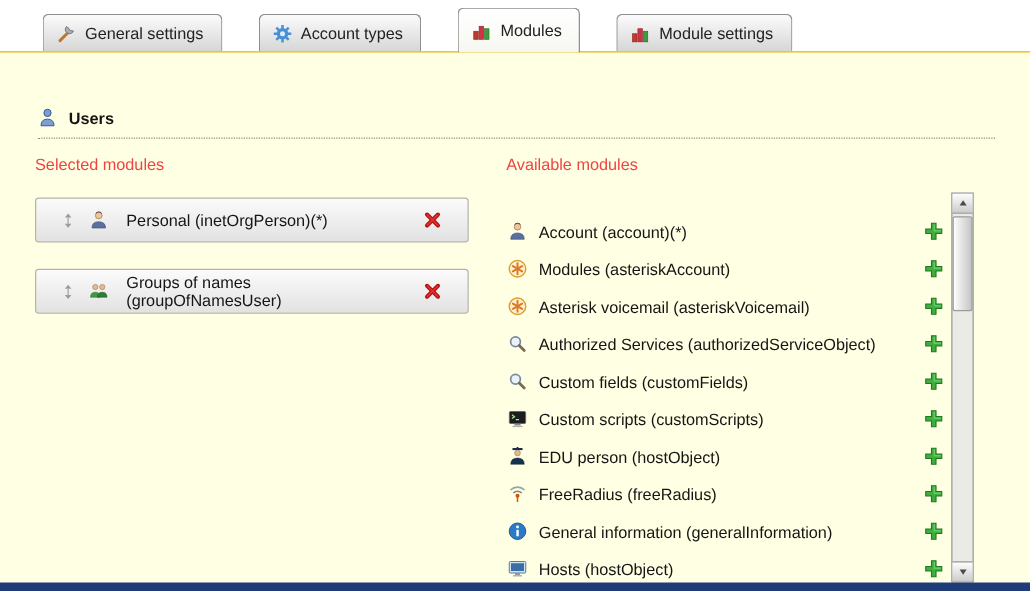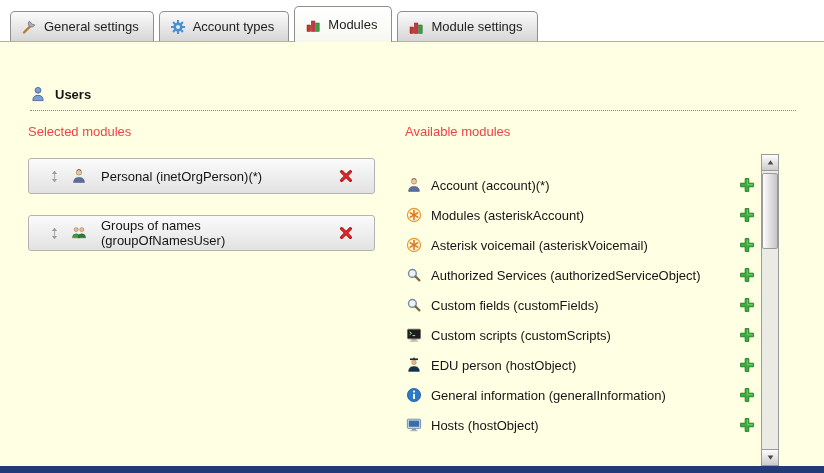--- a/index.html
+++ b/index.html
@@ -17,21 +17,21 @@
     position: absolute; top: 0; left: 0; right: 0; height: 41px;
     display: flex; align-items: flex-end; padding-left: 10px; gap: 5px;
     background: #ffffff;
   }
   .tab {
     display: flex; align-items: center; gap: 7px;
     height: 30px; padding: 0 14px 0 10px;
     border: 1px solid #8f8f8f; border-bottom: none;
     border-radius: 5px 5px 0 0;
     background: linear-gradient(#fbfbfb, #d6d6d6);
-    color: #222; cursor: pointer; white-space: nowrap;
+    color: #222; cursor: pointer; white-space: nowrap; margin-left: 24px;
   }
   .tab.active {
     height: 36px;
     background: linear-gradient(#ffffff, #f7f7f1);
     position: relative; z-index: 3; margin-bottom: -1px; justify-content: center;
   }
 
   
   .panel {
     position: absolute; top: 41px; left: 0; right: 0; bottom: 7px;
@@ -376,20 +376,33 @@
       <span class="label">EDU person (hostObject)</span>
       <button class="iconbtn">
           <svg class="ic" width="16" height="16" xmlns="http://www.w3.org/2000/svg" xmlns:xlink="http://www.w3.org/1999/xlink">
             <use href="#add-icon" xlink:href="#add-icon"></use>
           </svg>
         </button>
     </div>
     <div class="avail-item">
       <span>
           <svg class="ic" width="16" height="16" xmlns="http://www.w3.org/2000/svg" xmlns:xlink="http://www.w3.org/1999/xlink">
+            <use href="#radius-icon" xlink:href="#radius-icon"></use>
+          </svg>
+        </span>
+      <span class="label">FreeRadius (freeRadius)</span>
+      <button class="iconbtn">
+          <svg class="ic" width="16" height="16" xmlns="http://www.w3.org/2000/svg" xmlns:xlink="http://www.w3.org/1999/xlink">
+            <use href="#add-icon" xlink:href="#add-icon"></use>
+          </svg>
+        </button>
+    </div>
+    <div class="avail-item">
+      <span>
+          <svg class="ic" width="16" height="16" xmlns="http://www.w3.org/2000/svg" xmlns:xlink="http://www.w3.org/1999/xlink">
             <use href="#info-icon" xlink:href="#info-icon"></use>
           </svg>
         </span>
       <span class="label">General information (generalInformation)</span>
       <button class="iconbtn">
           <svg class="ic" width="16" height="16" xmlns="http://www.w3.org/2000/svg" xmlns:xlink="http://www.w3.org/1999/xlink">
             <use href="#add-icon" xlink:href="#add-icon"></use>
           </svg>
         </button>
     </div>

